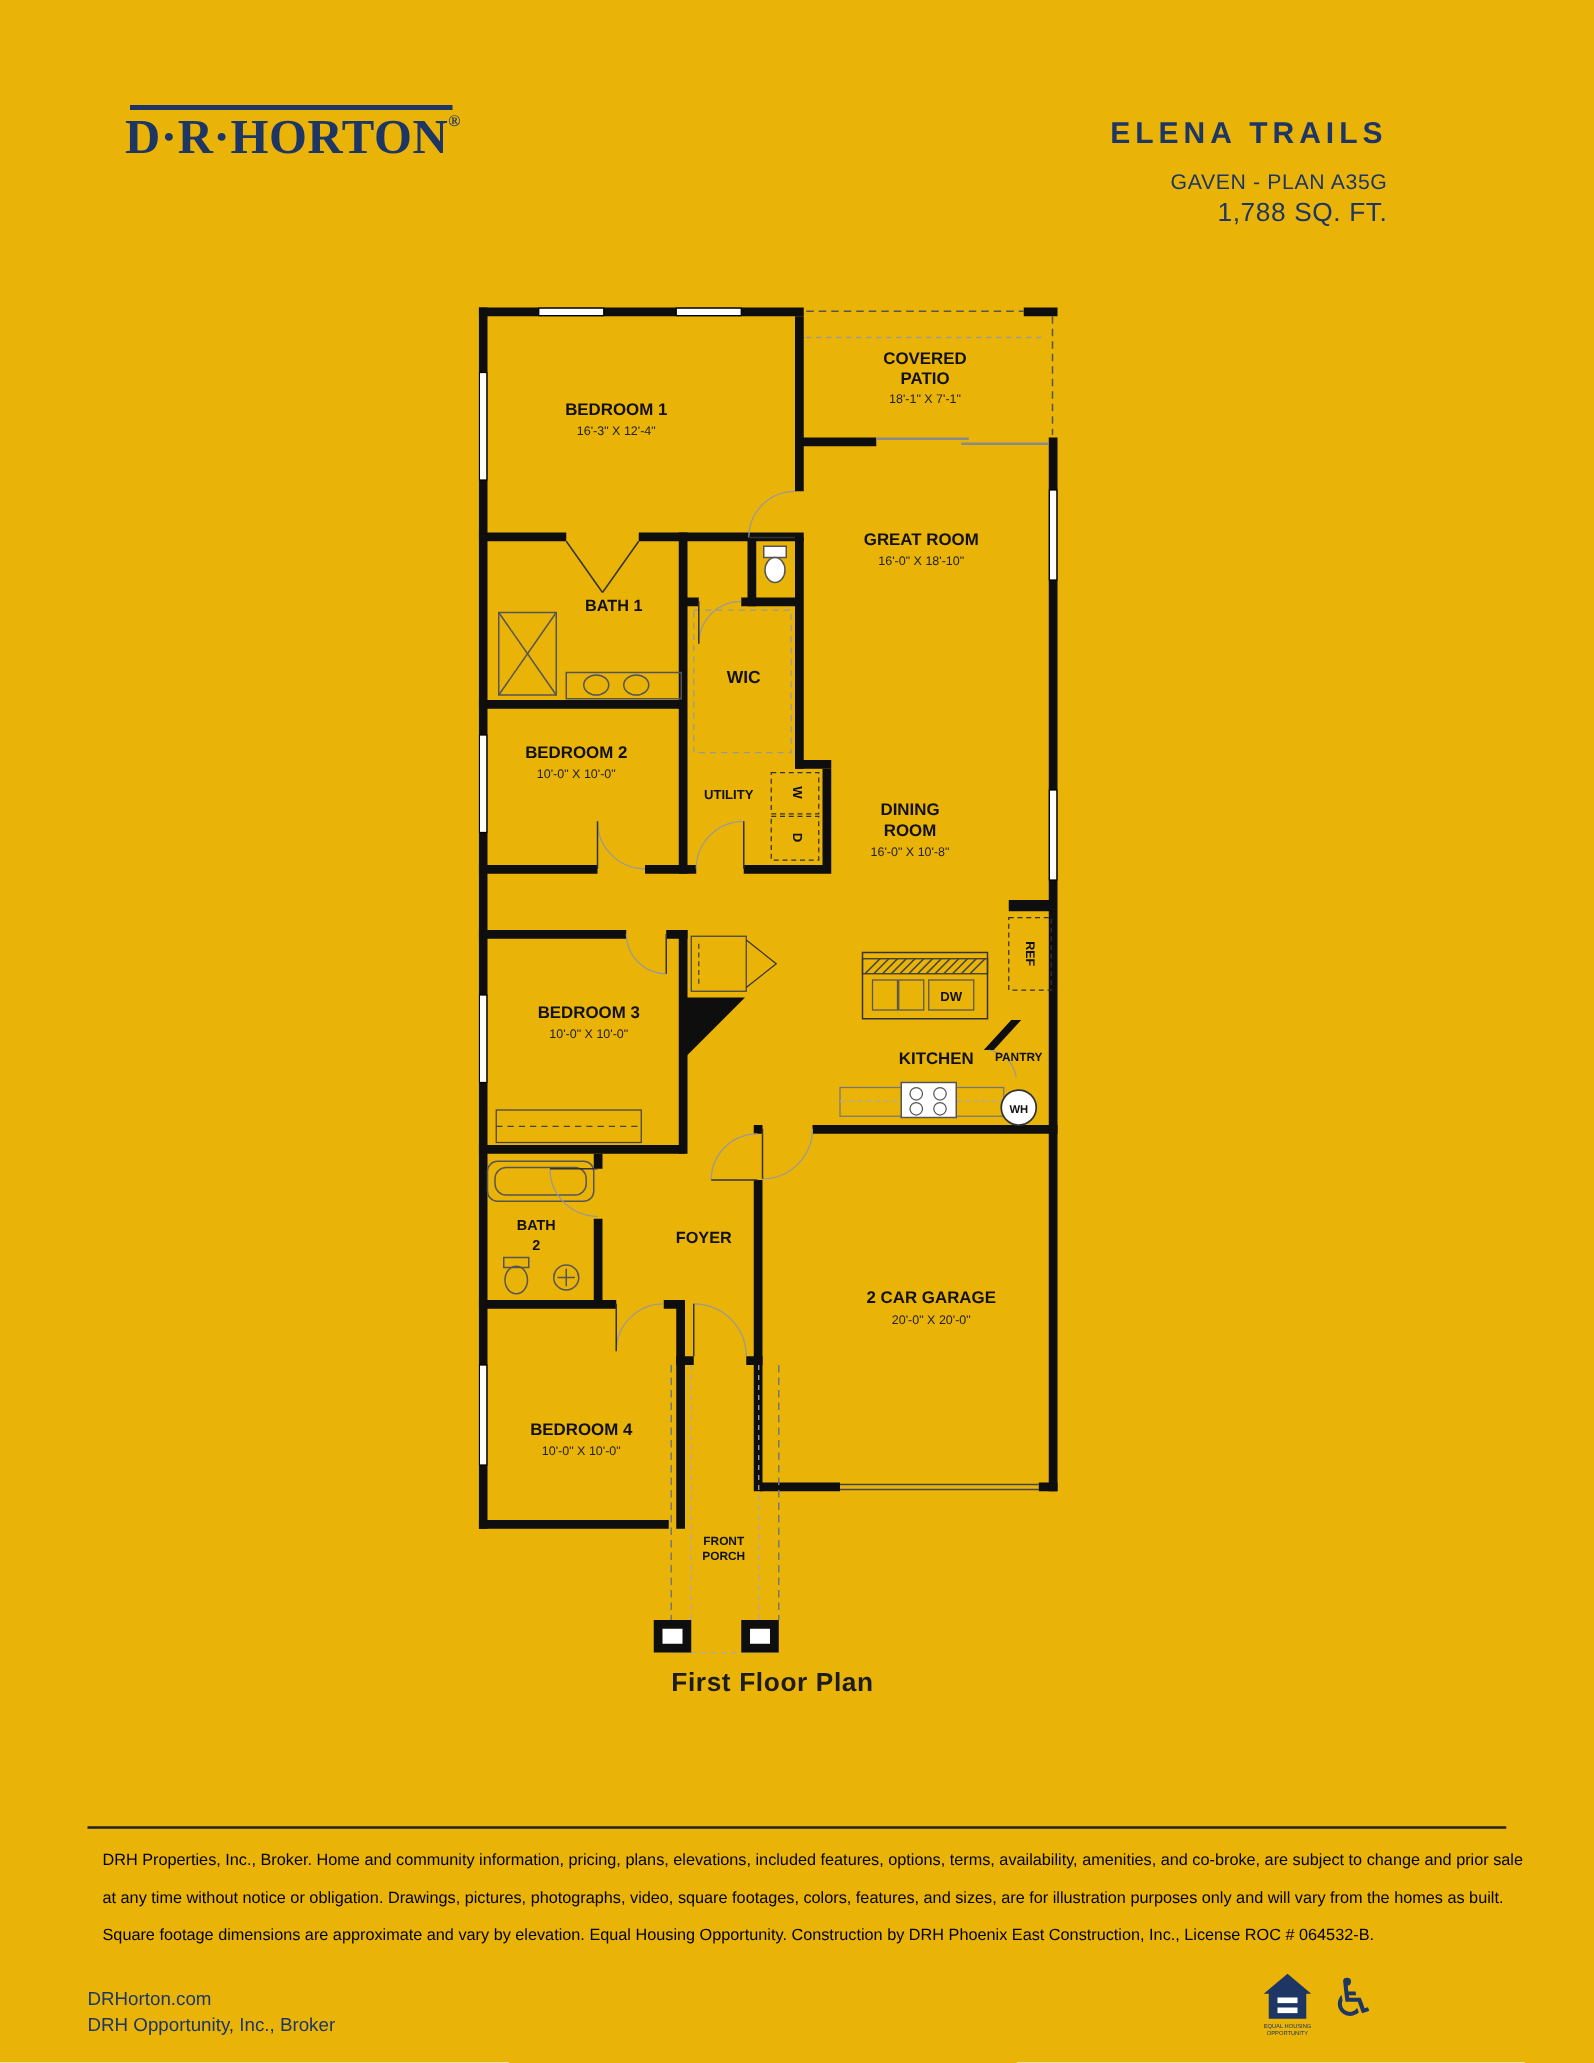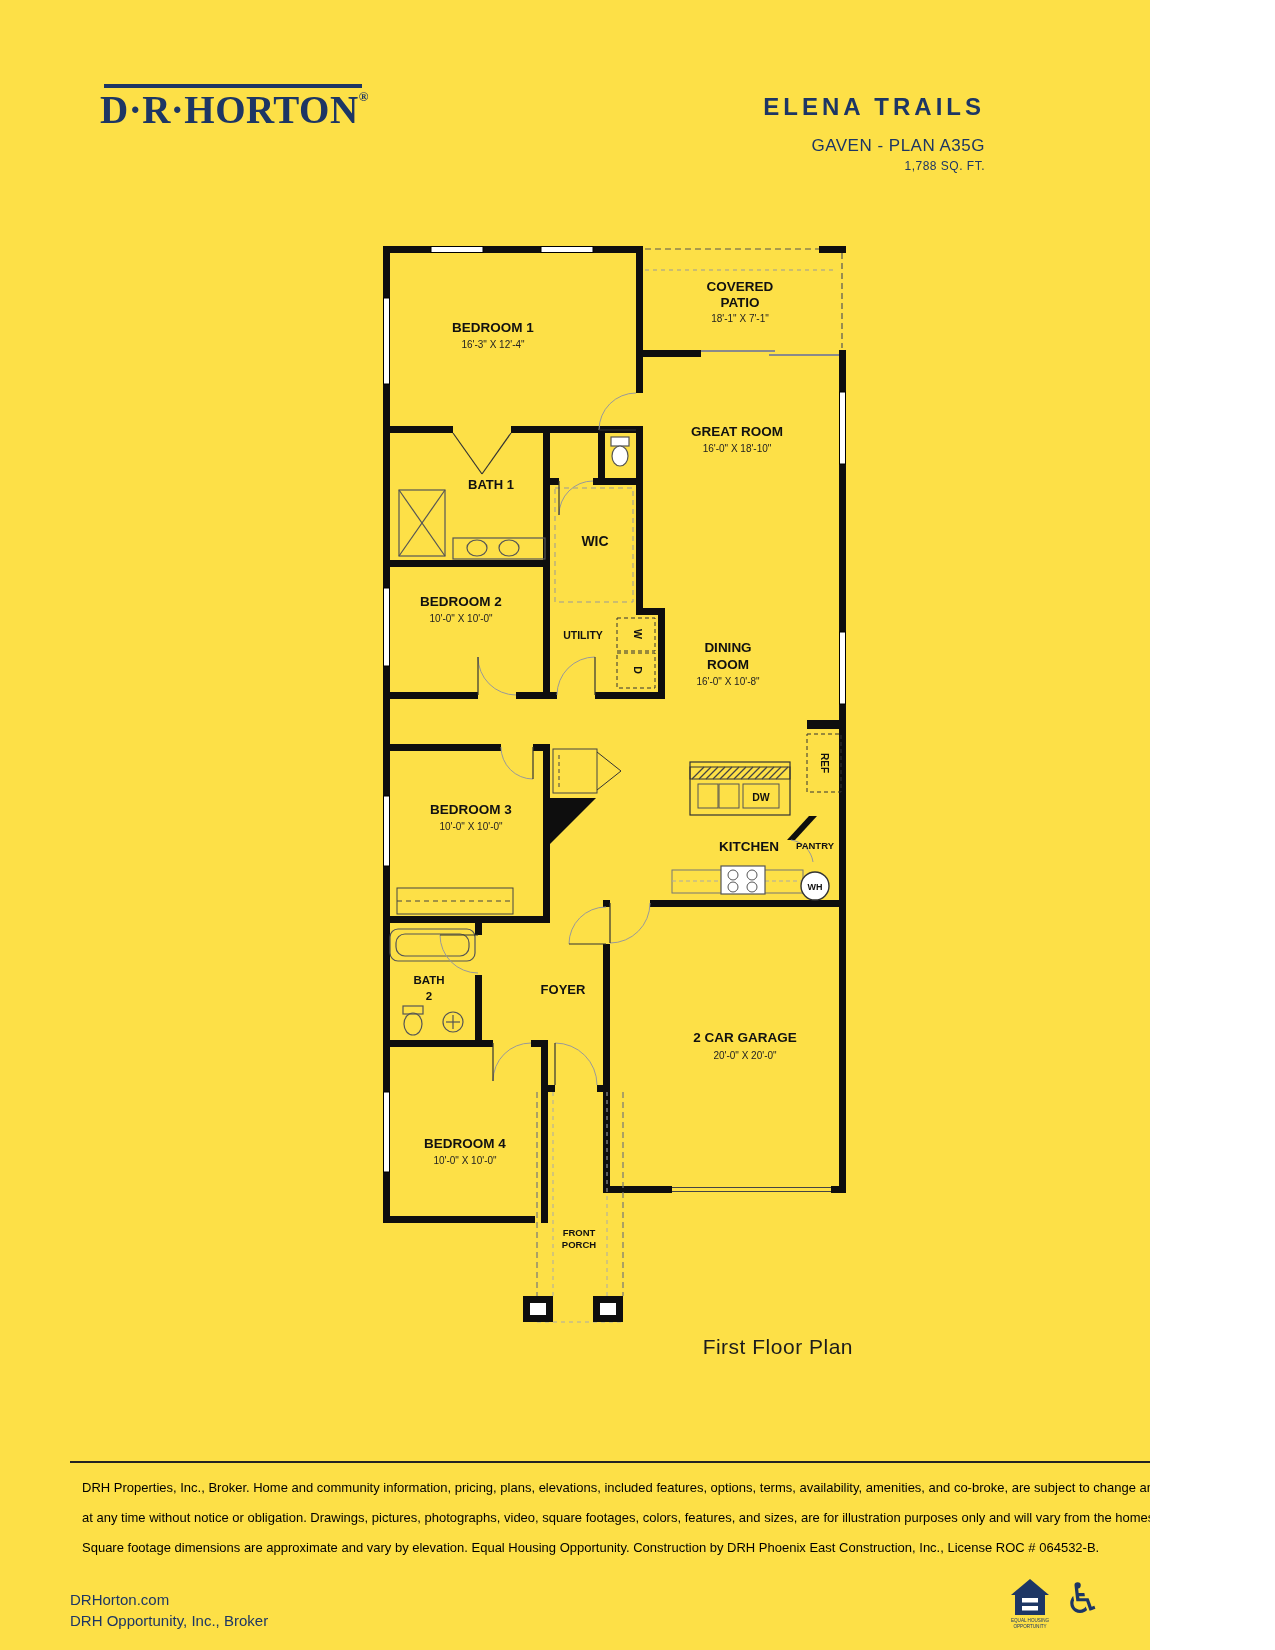--- a/index.html
+++ b/index.html
@@ -1,36 +1,36 @@
 <!DOCTYPE html>
 <html><head>
 <meta charset="utf-8">
 <style>
   html,body{margin:0;padding:0;background:#fff;}
-  .page{position:relative;width:1150px;height:1650px;background:#fde047;overflow:hidden;
+  .page{position:relative;width:1275px;height:1650px;background:#eab308;overflow:hidden;
         font-family:"Liberation Sans",sans-serif;color:#111;}
   
   .logo{position:absolute;left:100px;top:84px;width:266px;}
   .logo-rule{width:258px;height:4px;background:#1d3664;margin:0 auto 2px auto;}
   .logo-name{font-family:"Liberation Serif",serif;font-weight:bold;font-size:39px;
              color:#1d3664;letter-spacing:.5px;white-space:nowrap;line-height:1.05;}
   .logo-reg{font-size:13px;vertical-align:top;}
   .logo-tagline{font-family:"DejaVu Serif",serif;font-style:italic;font-weight:bold;
                 font-size:25px;color:#1d3664;text-align:center;margin-top:2px;letter-spacing:1px;}
   .titleblock{position:absolute;right:165px;top:94px;text-align:right;color:#1d3664;}
   .community{font-size:24px;font-weight:bold;letter-spacing:4px;line-height:1.1;}
   .planline{font-size:17px;letter-spacing:.5px;margin-top:16px;}
-  .sqftline{font-size:12px;letter-spacing:.5px;margin-top:3px;}
+  .sqftline{font-size:21px;letter-spacing:.5px;margin-top:3px;}
   
   .plan{position:absolute;left:383px;top:240px;width:470px;height:1095px;}
   .plan svg{display:block;}
   .room-name{font-family:"Liberation Sans",sans-serif;font-weight:bold;fill:#111;}
   .room-dims{font-family:"Liberation Sans",sans-serif;fill:#222;}
-  .caption{position:absolute;left:383px;top:1335px;width:470px;text-align:right;
-           font-size:21px;font-weight:normal;color:#1c1c1c;letter-spacing:.5px;}
+  .caption{position:absolute;left:383px;top:1335px;width:470px;text-align:center;
+           font-size:21px;font-weight:bold;color:#1c1c1c;letter-spacing:.5px;}
   
   .rule{position:absolute;left:70px;top:1461px;width:1135px;height:2px;background:#222;}
   .disclaimer{position:absolute;left:82px;top:1473px;width:1140px;font-size:13px;
               line-height:30px;color:#000;}
   .site{position:absolute;left:70px;top:1589px;font-size:15px;color:#1d3664;line-height:21px;}
   .icons{position:absolute;left:1010px;top:1578px;display:flex;align-items:flex-start;gap:14px;}
   .wheelchair{font-family:"DejaVu Sans",sans-serif;font-size:42px;color:#1d3664;line-height:1;}
 </style>
 </head>
 <body>

